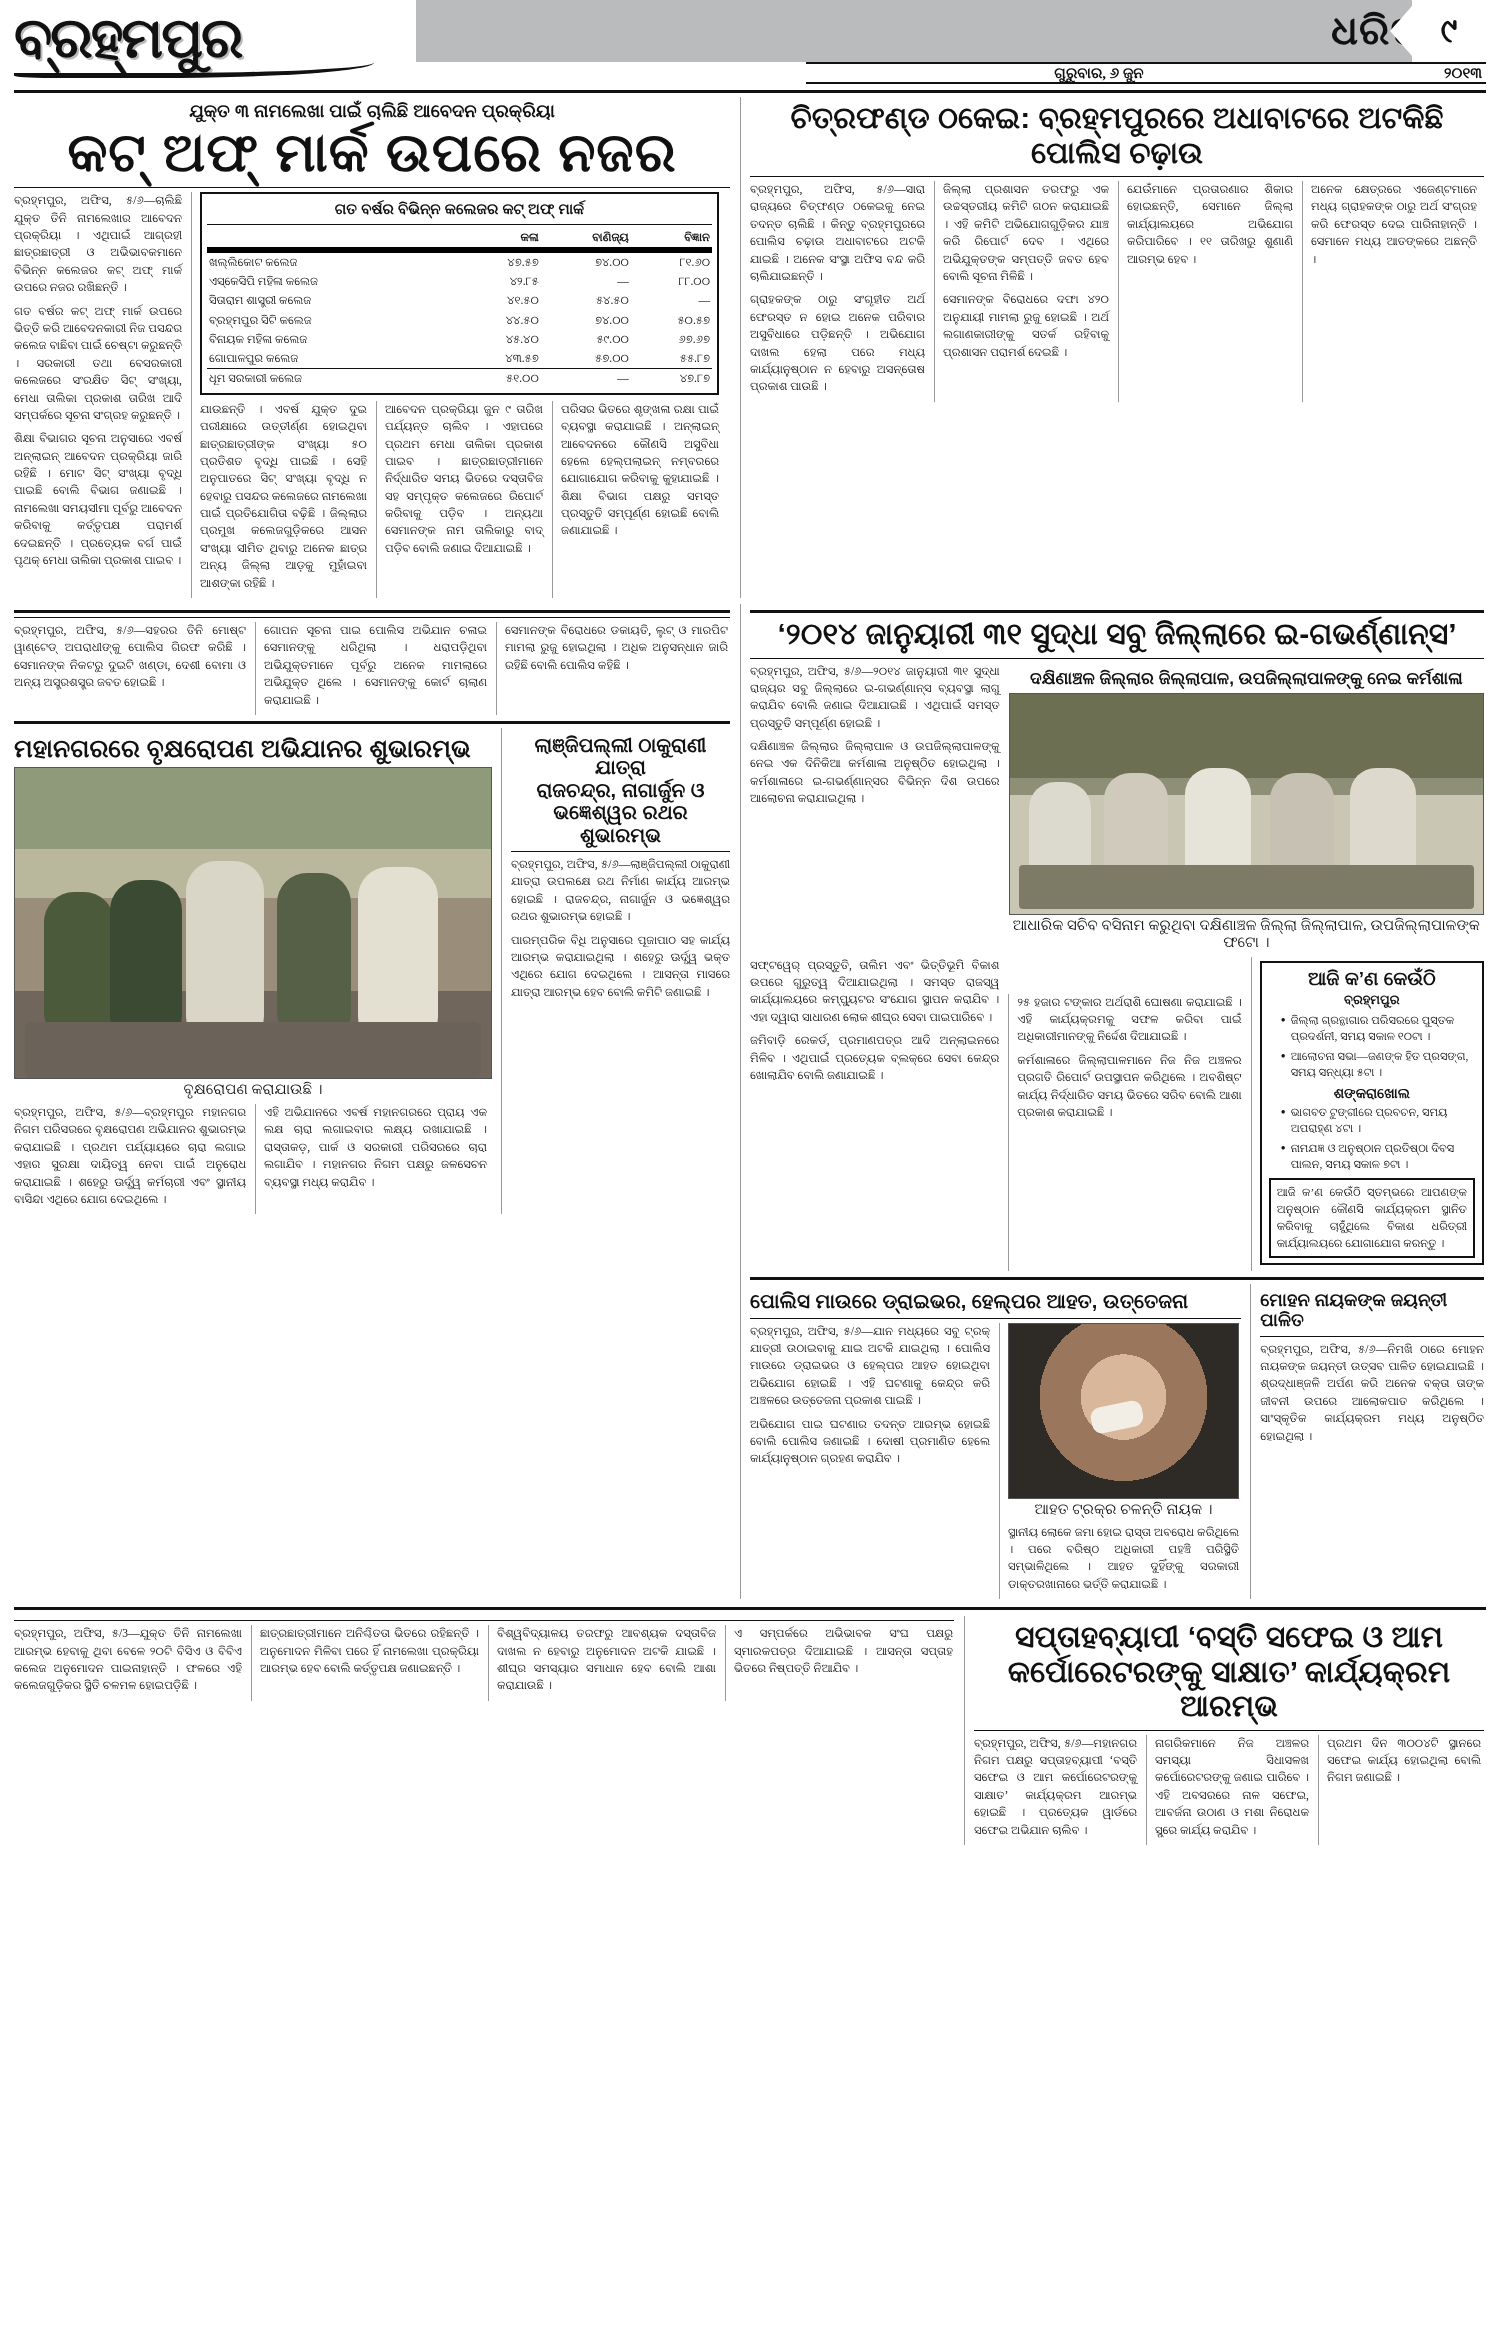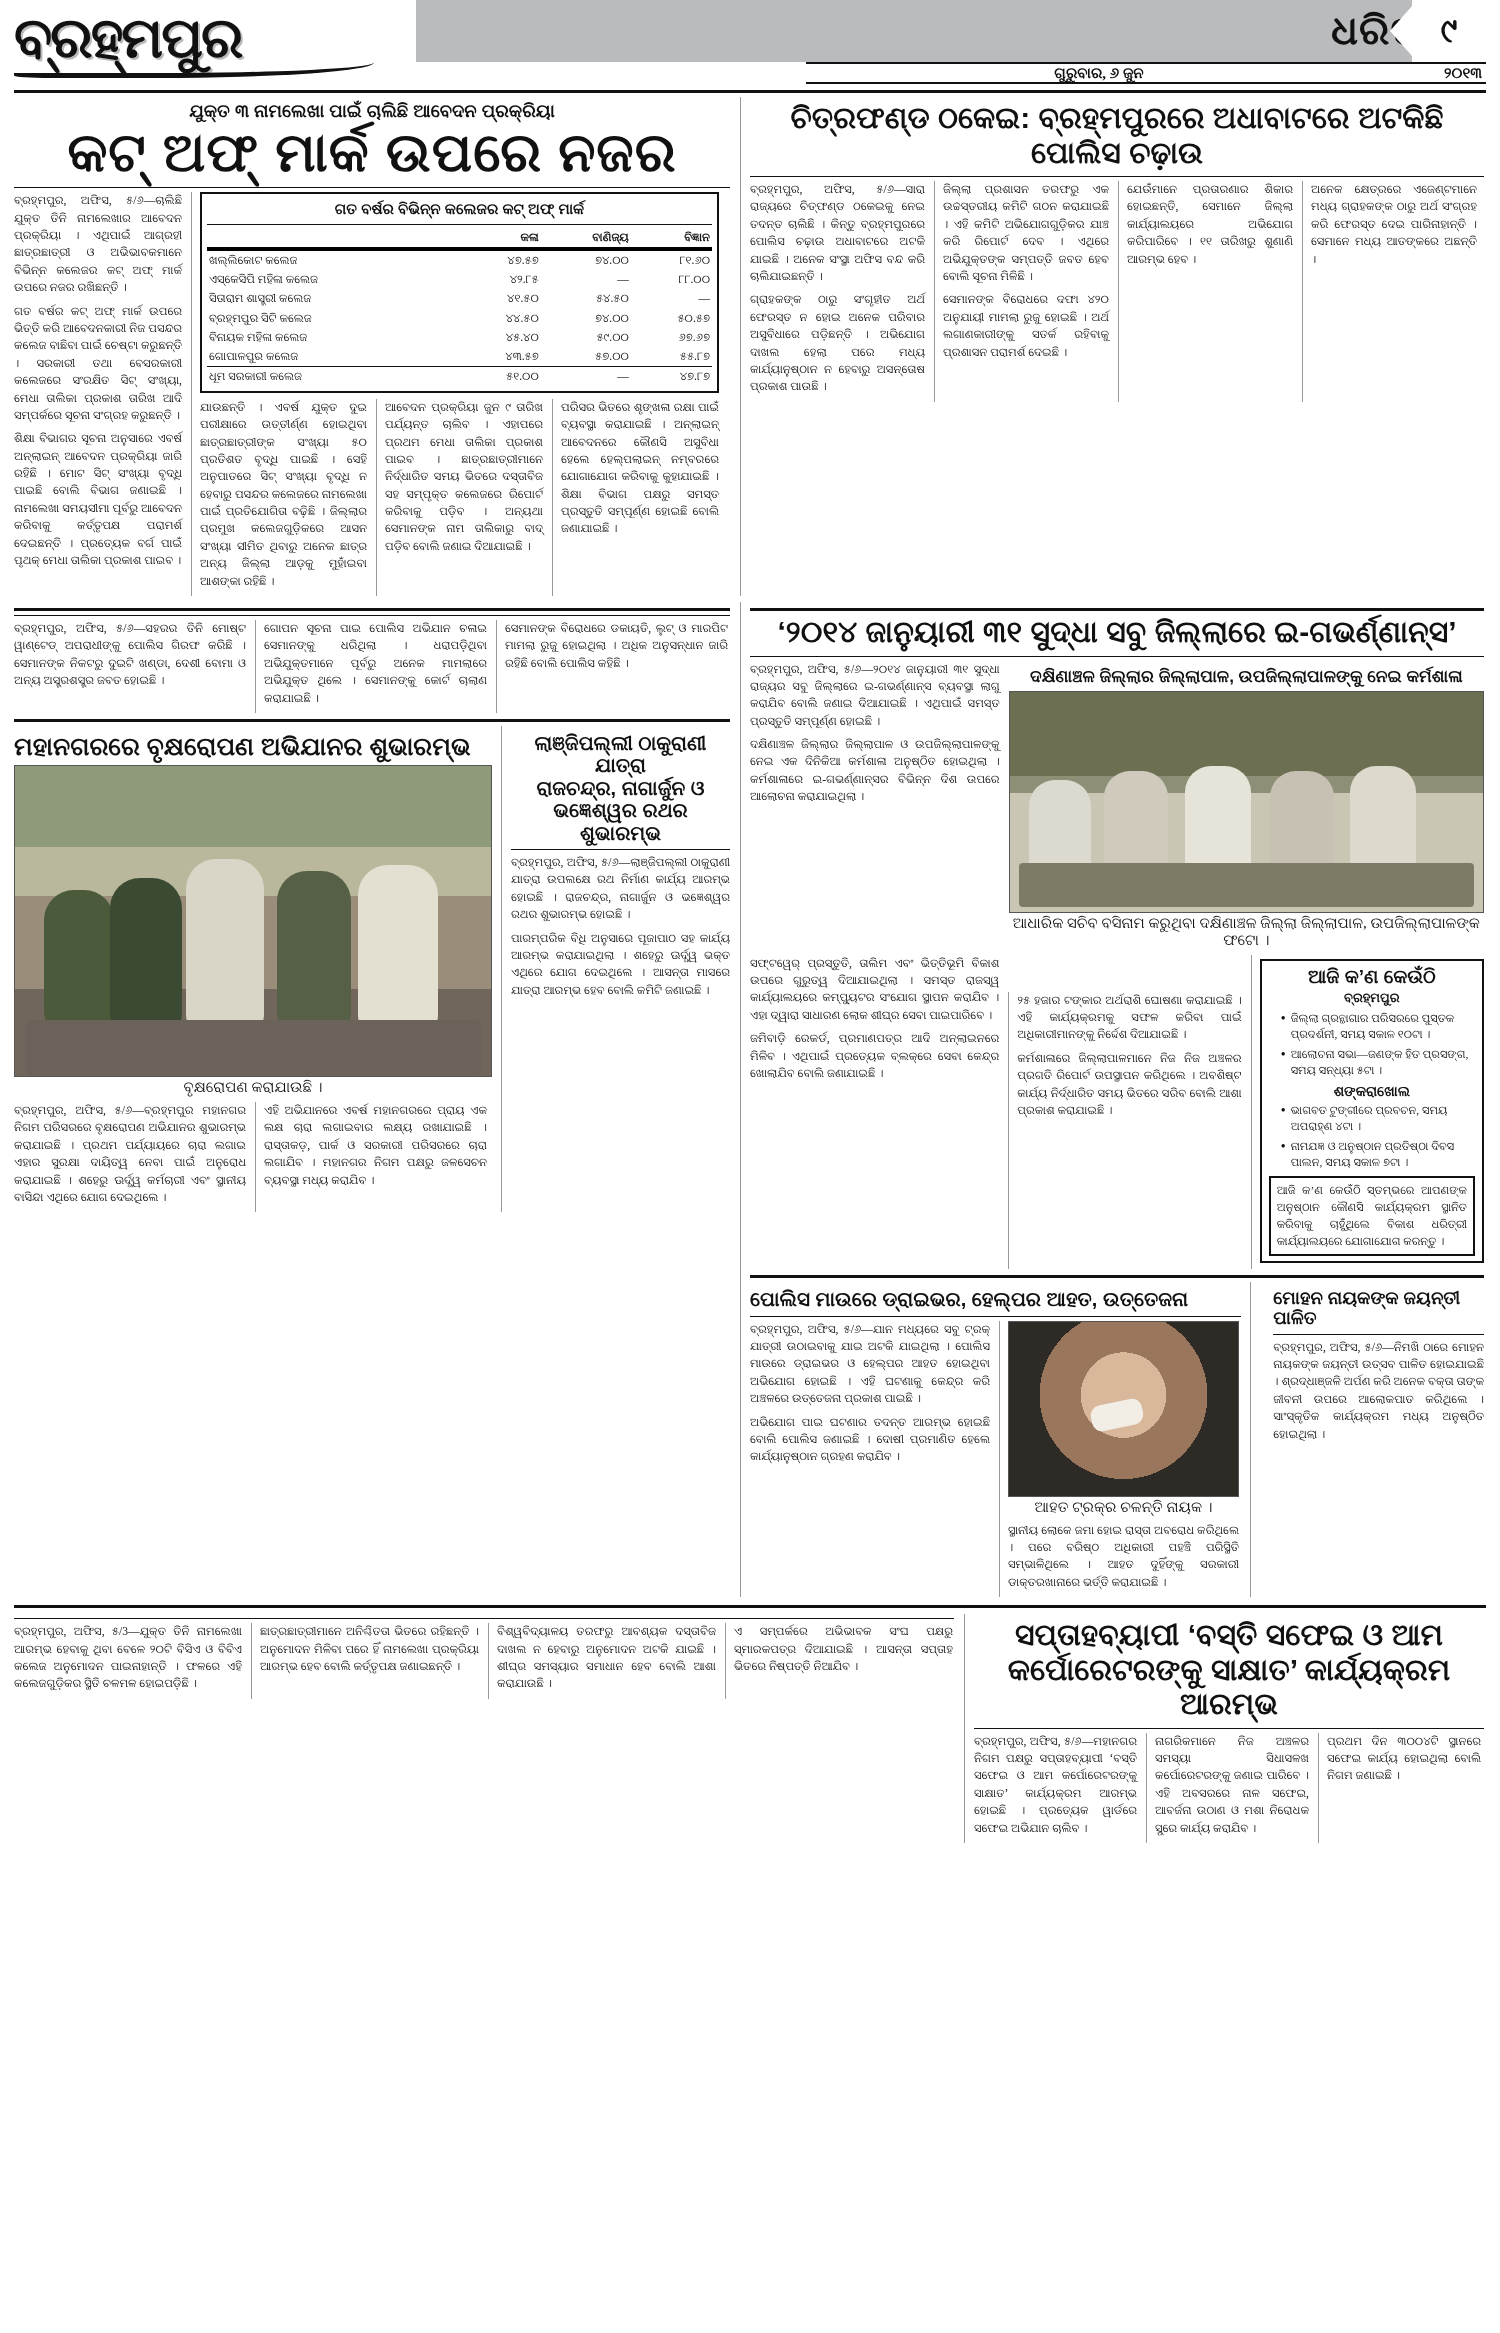--- a/index.html
+++ b/index.html
@@ -84,21 +84,21 @@
   p.t { margin:0 0 6px; text-align:justify; }
 
   
   .tbl-wrap { border:2px solid #111; padding:4px 5px; margin:0 0 6px; }
   .tbl-title {
     text-align:center; font-size:15px; font-weight:bold;
     font-family:"Liberation Sans", sans-serif; margin-bottom:3px;
     border-bottom:1px solid #111; padding-bottom:3px;
   }
   table { width:100%; border-collapse:collapse; font-size:11.5px; }
-  table th { font-weight:bold; text-align:right; padding:1px 2px; border-bottom:4px solid #000000; }
+  table th { font-weight:bold; text-align:right; padding:1px 2px; border-bottom:6px solid #000000; }
   table th.l, table td.l { text-align:left; }
   table td { padding:1px 2px; text-align:right; }
   table tr.sep td { border-top:1px solid #111; }
 
   
   .photo { width:100%; position:relative; overflow:hidden; border:1px solid #555; }
   .cap { font-size:15px; text-align:center; margin:2px 0 6px; }
 
   .sub-head {
     font-size:25px; font-weight:bold; font-family:"Liberation Sans", sans-serif;
@@ -400,21 +400,21 @@
                 <div class="blob" style="left:36%; top:46%; width:52px; height:26px; background:#f2eee6; border-radius:10px; transform:rotate(-12deg);"></div>
               </div>
               <div class="cap">ଆହତ ଟ୍ରକ୍‌ର ଚଳନ୍ତି ନାୟକ ।</div>
               <div class="col">
                 <p class="t">ସ୍ଥାନୀୟ ଲୋକେ ଜମା ହୋଇ ରାସ୍ତା ଅବରୋଧ କରିଥିଲେ । ପରେ ବରିଷ୍ଠ ଅଧିକାରୀ ପହଞ୍ଚି ପରିସ୍ଥିତି ସମ୍ଭାଳିଥିଲେ । ଆହତ ଦୁହିଁଙ୍କୁ ସରକାରୀ ଡାକ୍ତରଖାନାରେ ଭର୍ତ୍ତି କରାଯାଇଛି ।</p>
               </div>
             </div>
           </div>
         </div>
 
-        <div class="vline" style="width:234px; padding-left:22px;">
+        <div class="vline" style="width:234px; padding-left:9px;">
           <div class="sub-head sm" style="font-size:18px;">ମୋହନ ନାୟକଙ୍କ ଜୟନ୍ତୀ ପାଳିତ</div>
           <div class="rule-thin"></div>
           <div class="col">
             <p class="t">ବ୍ରହ୍ମପୁର, ଅଫିସ, ୫/୬—ନିମଖି ଠାରେ ମୋହନ ନାୟକଙ୍କ ଜୟନ୍ତୀ ଉତ୍ସବ ପାଳିତ ହୋଇଯାଇଛି । ଶ୍ରଦ୍ଧାଞ୍ଜଳି ଅର୍ପଣ କରି ଅନେକ ବକ୍ତା ତାଙ୍କ ଜୀବନୀ ଉପରେ ଆଲୋକପାତ କରିଥିଲେ । ସାଂସ୍କୃତିକ କାର୍ଯ୍ୟକ୍ରମ ମଧ୍ୟ ଅନୁଷ୍ଠିତ ହୋଇଥିଲା ।</p>
           </div>
         </div>
       </div>
     </div>
   </div>
 

